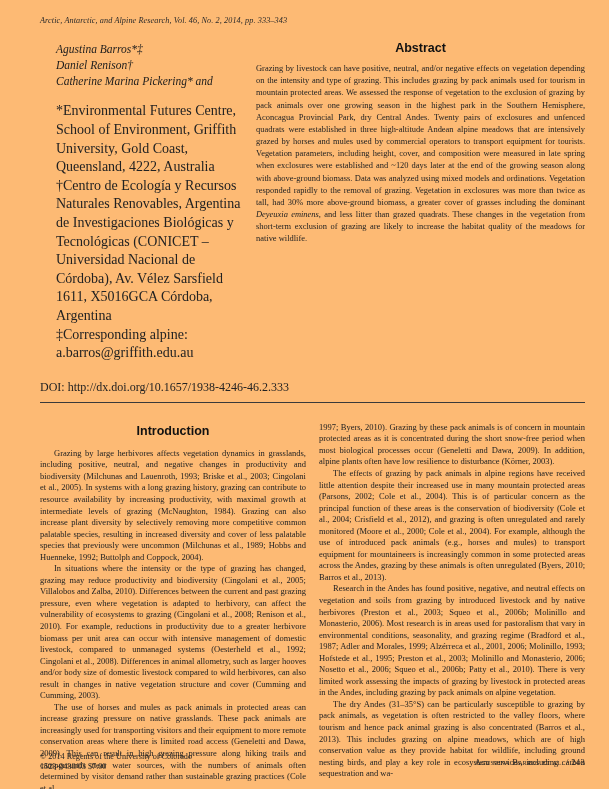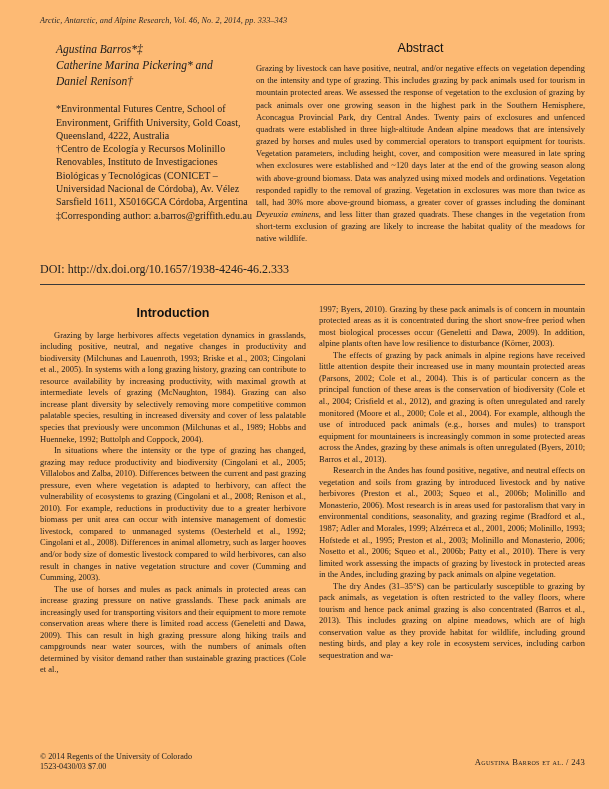--- a/index.html
+++ b/index.html
@@ -48,32 +48,32 @@
   .author-names div {
     font-style: italic;
     font-size: 11.5px;
     line-height: 1.4;
     color: #1c1c1c;
   }
   .affiliations {
     margin-top: 13px;
   }
   .affiliations div {
-    font-size: 10px;
+    font-size: 14px;
     line-height: 1.33;
     color: #222222;
   }
   .abstract-col {
     flex: 1 1 auto;
     padding-left: 4px;
   }
   .abstract-heading {
     text-align: center;
     font-family: "Liberation Sans", sans-serif;
-    font-weight: normal;
+    font-weight: bold;
     font-size: 12.5px;
     color: #111111;
     margin-bottom: 7px;
   }
   .abstract-text {
     font-size: 8.45px;
     line-height: 1.44;
     text-align: justify;
     color: #222222;
     font-family: Liberation Serif, serif;
@@ -146,27 +146,27 @@
 
 <div class="page">
 
   <div class="journal-line">Arctic, Antarctic, and Alpine Research, Vol. 46, No. 2, 2014, pp. 333–343</div>
 
 
   <div class="top-block">
     <div class="author-col">
       <div class="author-names">
         <div>Agustina Barros*‡</div>
+        <div>Daniel Renison†</div>
         <div>Catherine Marina Pickering* and</div>
-        <div>Daniel Renison†</div>
       </div>
       <div class="affiliations">
         <div>*Environmental Futures Centre, School of Environment, Griffith University, Gold Coast, Queensland, 4222, Australia</div>
-        <div>†Centro de Ecología y Recursos Molinillo Renovables, Instituto de Investigaciones Biológicas y Tecnológicas (CONICET – Universidad Nacional de Córdoba), Av. Vélez Sarsfield 1611, X5016GCA Córdoba, Argentina</div>
-        <div>‡Corresponding author: a.barros@griffith.edu.au</div>
+        <div>†Centro de Ecología y Recursos Naturales Renovables, Argentina de Investigaciones Biológicas y Tecnológicas (CONICET – Universidad Nacional de Córdoba), Av. Vélez Sarsfield 1611, X5016GCA Córdoba, Argentina</div>
+        <div>‡Corresponding alpine: a.barros@griffith.edu.au</div>
       </div>
     </div>
     <div class="abstract-col">
       <div class="abstract-heading">Abstract</div>
       <div class="abstract-text"><span>Grazing by livestock can have positive, neutral, and/or negative effects on vegetation depending on the intensity and type of grazing. This includes grazing by pack animals used for tourism in mountain protected areas. We assessed the response of vegetation to the exclusion of grazing by pack animals over one growing season in the highest park in the Southern Hemisphere, Aconcagua Provincial Park, dry Central Andes. Twenty pairs of exclosures and unfenced quadrats were established in three high-altitude Andean alpine meadows that are intensively grazed by horses and mules used by commercial operators to transport equipment for tourists. Vegetation parameters, including height, cover, and composition were measured in late spring when exclosures were established and ~120 days later at the end of the growing season along with above-ground biomass. Data was analyzed using mixed models and ordinations. Vegetation responded rapidly to the removal of grazing. Vegetation in exclosures was more than twice as tall, had 30% more above-ground biomass, a greater cover of grasses including the dominant </span><span class="species">Deyeuxia eminens</span><span>, and less litter than grazed quadrats. These changes in the vegetation from short-term exclusion of grazing are likely to increase the habitat quality of the meadows for native wildlife.</span></div>
     </div>
   </div>
 
   <div class="doi-line">DOI: http://dx.doi.org/10.1657/1938-4246-46.2.333</div>
 

